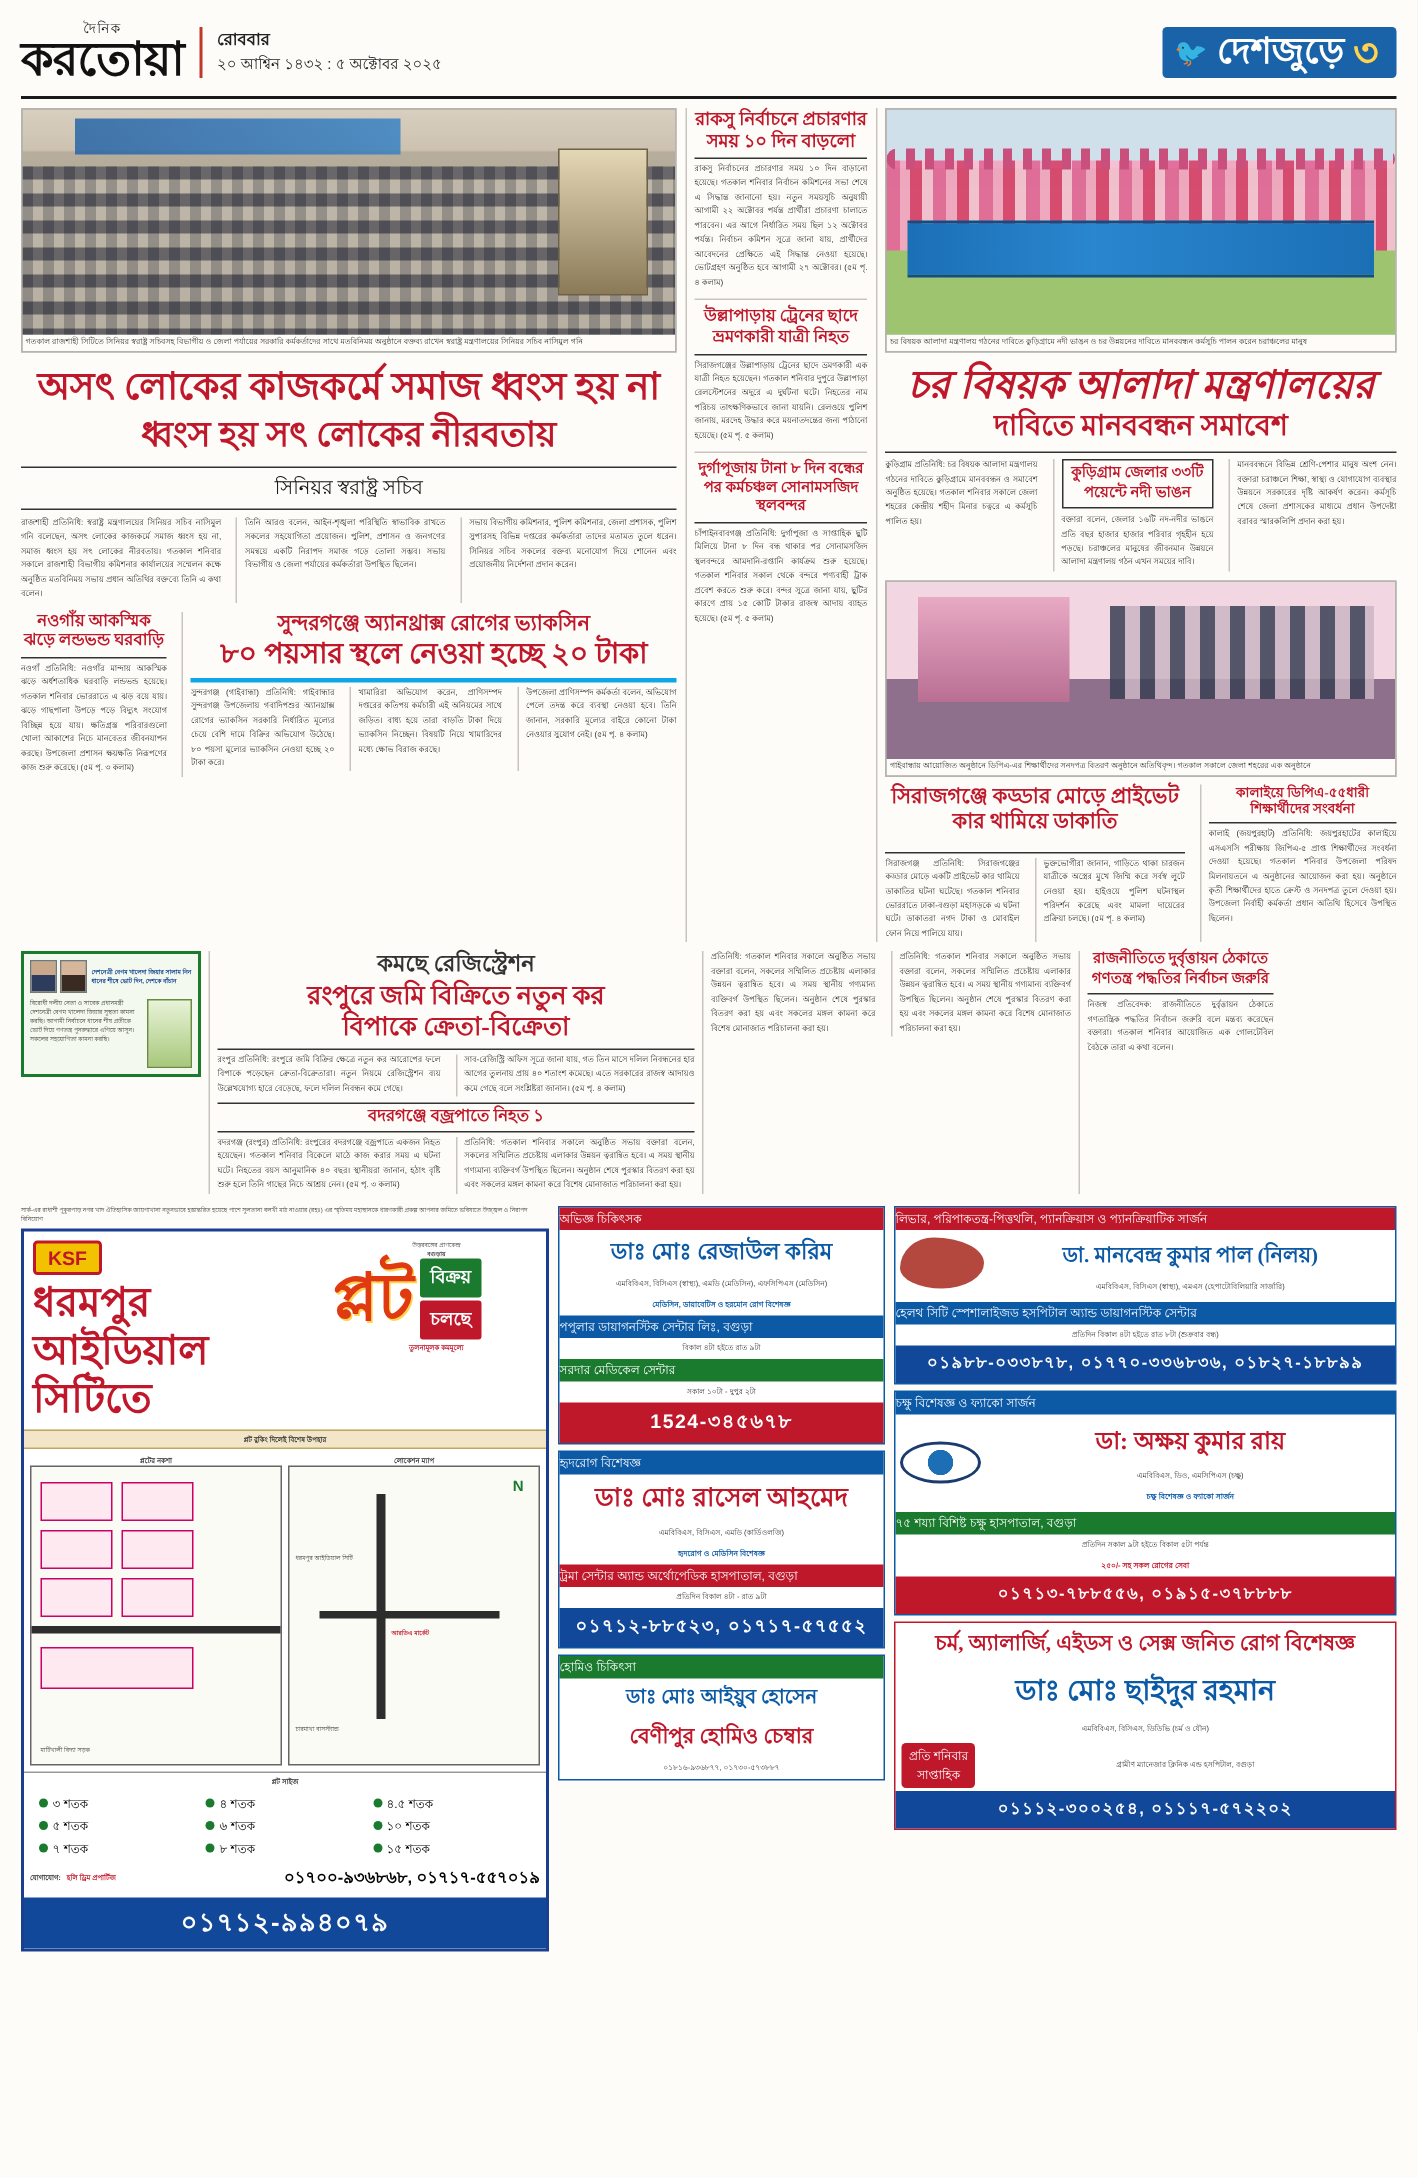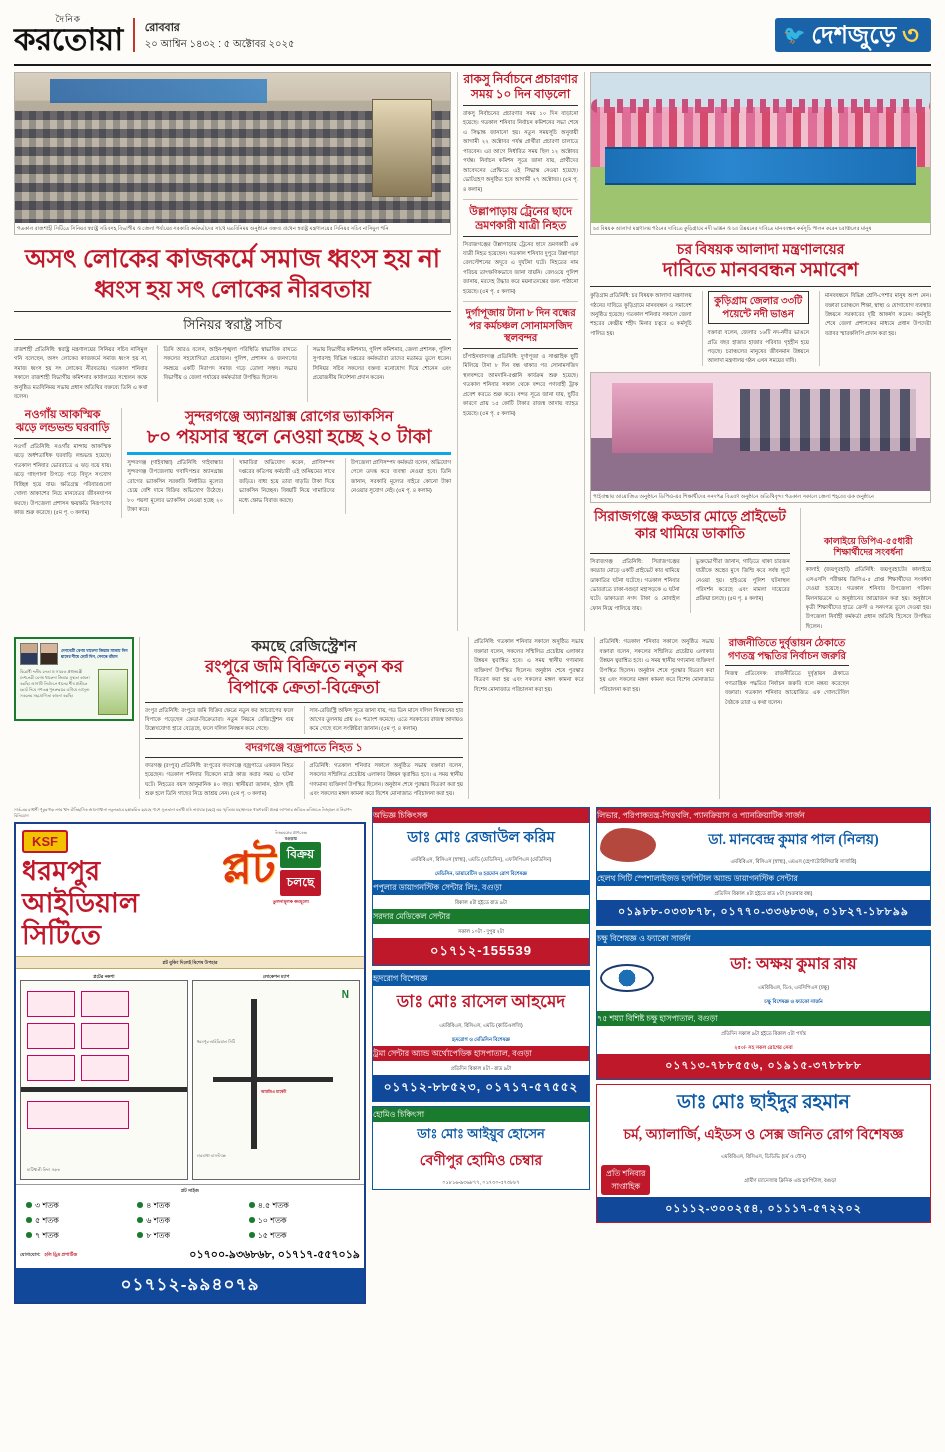--- a/index.html
+++ b/index.html
@@ -313,21 +313,21 @@
     </div>
 
     <div class="col-c rule-v" style="padding-left:5px;">
       <div class="photo">
         <div class="ph-img img-chain">
           <div class="heads"></div>
         </div>
         <div class="cap">চর বিষয়ক আলাদা মন্ত্রণালয় গঠনের দাবিতে কুড়িগ্রামে নদী ভাঙন ও চর উন্নয়নের দাবিতে মানববন্ধন কর্মসূচি পালন করেন চরাঞ্চলের মানুষ</div>
       </div>
 
-      <div class="headline-red" style="font-size:14px;padding-top:6px;">চর বিষয়ক আলাদা মন্ত্রণালয়ের</div>
+      <div class="headline-red" style="font-size:26px;padding-top:6px;font-style:italic;">চর বিষয়ক আলাদা মন্ত্রণালয়ের</div>
       <div class="headline-red" style="font-size:19px;border-bottom:1px solid #333;padding-bottom:4px;">দাবিতে মানববন্ধন সমাবেশ</div>
 
       <div class="flexrow" style="margin-top:4px;">
         <div class="body-col" style="width:33%;padding-right:5px;">কুড়িগ্রাম প্রতিনিধি: চর বিষয়ক আলাদা মন্ত্রণালয় গঠনের দাবিতে কুড়িগ্রামে মানববন্ধন ও সমাবেশ অনুষ্ঠিত হয়েছে। গতকাল শনিবার সকালে জেলা শহরের কেন্দ্রীয় শহীদ মিনার চত্বরে এ কর্মসূচি পালিত হয়।</div>
         <div class="vsep"></div>
         <div style="width:33%;padding-right:5px;">
           <div class="boxed center sec-title sec-red" style="font-size:10px;margin-bottom:4px;">কুড়িগ্রাম জেলার ৩৩টি পয়েন্টে নদী ভাঙন</div>
           <div class="body-col">বক্তারা বলেন, জেলার ১৬টি নদ-নদীর ভাঙনে প্রতি বছর হাজার হাজার পরিবার গৃহহীন হয়ে পড়ছে। চরাঞ্চলের মানুষের জীবনমান উন্নয়নে আলাদা মন্ত্রণালয় গঠন এখন সময়ের দাবি।</div>
         </div>
         <div class="vsep"></div>
@@ -343,21 +343,21 @@
         <div style="width:62%;padding-right:5px;">
           <div class="sec-title sec-red" style="font-size:14px;">সিরাজগঞ্জে কড্ডার মোড়ে প্রাইভেট</div>
           <div class="sec-title sec-red" style="font-size:14px;border-bottom:1px solid #333;padding-bottom:10px;">কার থামিয়ে ডাকাতি</div>
           <div class="flexrow" style="margin-top:3px;">
             <div class="body-col" style="width:50%;padding-right:5px;">সিরাজগঞ্জ প্রতিনিধি: সিরাজগঞ্জের কড্ডার মোড়ে একটি প্রাইভেট কার থামিয়ে ডাকাতির ঘটনা ঘটেছে। গতকাল শনিবার ভোররাতে ঢাকা-বগুড়া মহাসড়কে এ ঘটনা ঘটে। ডাকাতরা নগদ টাকা ও মোবাইল ফোন নিয়ে পালিয়ে যায়।</div>
             <div class="vsep"></div>
             <div class="body-col" style="width:50%;">ভুক্তভোগীরা জানান, গাড়িতে থাকা চারজন যাত্রীকে অস্ত্রের মুখে জিম্মি করে সর্বস্ব লুটে নেওয়া হয়। হাইওয়ে পুলিশ ঘটনাস্থল পরিদর্শন করেছে এবং মামলা দায়েরের প্রক্রিয়া চলছে। (৫ম পৃ. ৪ কলাম)</div>
           </div>
         </div>
         <div class="vsep"></div>
-        <div style="width:38%;margin-top:28px;">
+        <div style="width:38%;">
           <div class="sec-title sec-red" style="font-size:9px;border-bottom:1px solid #333;padding-bottom:3px;">কালাইয়ে ডিপিএ-৫৫ধারী শিক্ষার্থীদের সংবর্ধনা</div>
           <div class="body-col" style="margin-top:3px;">কালাই (জয়পুরহাট) প্রতিনিধি: জয়পুরহাটের কালাইয়ে এসএসসি পরীক্ষায় জিপিএ-৫ প্রাপ্ত শিক্ষার্থীদের সংবর্ধনা দেওয়া হয়েছে। গতকাল শনিবার উপজেলা পরিষদ মিলনায়তনে এ অনুষ্ঠানের আয়োজন করা হয়। অনুষ্ঠানে কৃতী শিক্ষার্থীদের হাতে ক্রেস্ট ও সনদপত্র তুলে দেওয়া হয়। উপজেলা নির্বাহী কর্মকর্তা প্রধান অতিথি হিসেবে উপস্থিত ছিলেন।</div>
         </div>
       </div>
     </div>
   </div>
 
   <div class="flexrow" style="margin-top:6px;">
 
     <div style="width:120px;">
@@ -495,21 +495,21 @@
     <div style="width:218px;">
       <div class="doc-ad">
         <div class="ribbon">অভিজ্ঞ চিকিৎসক</div>
         <div class="doc-name">ডাঃ মোঃ রেজাউল করিম</div>
         <div class="doc-body">এমবিবিএস, বিসিএস (স্বাস্থ্য), এমডি (মেডিসিন), এফসিপিএস (মেডিসিন)</div>
         <div class="doc-body" style="font-weight:bold;color:#0c5aa6;">মেডিসিন, ডায়াবেটিস ও হরমোন রোগ বিশেষজ্ঞ</div>
         <div class="ribbon blue">পপুলার ডায়াগনস্টিক সেন্টার লিঃ, বগুড়া</div>
         <div class="doc-body">বিকাল ৪টা হইতে রাত ৯টা</div>
         <div class="ribbon green">সরদার মেডিকেল সেন্টার</div>
         <div class="doc-body">সকাল ১০টা - দুপুর ২টা</div>
-        <div class="phone-strip red" style="font-size:13px;">০১৭১২-155539</div>
+        <div class="phone-strip red" style="font-size:13px;">1524-৩৪৫৬৭৮</div>
       </div>
 
       <div class="doc-ad">
         <div class="ribbon blue">হৃদরোগ বিশেষজ্ঞ</div>
         <div class="doc-name red" style="font-size:17px;">ডাঃ মোঃ রাসেল আহমেদ</div>
         <div class="doc-body">এমবিবিএস, বিসিএস, এমডি (কার্ডিওলজি)</div>
         <div class="doc-body" style="font-weight:bold;color:#0c5aa6;">হৃদরোগ ও মেডিসিন বিশেষজ্ঞ</div>
         <div class="ribbon">ট্রমা সেন্টার অ্যান্ড অর্থোপেডিক হাসপাতাল, বগুড়া</div>
         <div class="doc-body">প্রতিদিন বিকাল ৪টা - রাত ৯টা</div>
         <div class="phone-strip" style="font-size:12px;">০১৭১২-৮৮৫২৩, ০১৭১৭-৫৭৫৫২</div>
@@ -548,22 +548,22 @@
             <div class="doc-body" style="color:#0c5aa6;font-weight:bold;">চক্ষু বিশেষজ্ঞ ও ফ্যাকো সার্জন</div>
           </div>
         </div>
         <div class="ribbon green">৭৫ শয্যা বিশিষ্ট চক্ষু হাসপাতাল, বগুড়া</div>
         <div class="doc-body">প্রতিদিন সকাল ৯টা হইতে বিকাল ৫টা পর্যন্ত</div>
         <div class="doc-body" style="font-weight:bold;color:#c0182b;">২৫০/- সহ সকল রোগের সেবা</div>
         <div class="phone-strip red" style="font-size:11px;">০১৭১৩-৭৮৮৫৫৬, ০১৯১৫-৩৭৮৮৮৮</div>
       </div>
 
       <div class="doc-ad" style="border-color:#c0182b;">
+        <div class="doc-name red" style="font-size:14px;">চর্ম, অ্যালার্জি, এইডস ও সেক্স জনিত রোগ বিশেষজ্ঞ</div>
         <div class="doc-name" style="font-size:19px;color:#0c5aa6;">ডাঃ মোঃ ছাইদুর রহমান</div>
-        <div class="doc-name red" style="font-size:14px;">চর্ম, অ্যালার্জি, এইডস ও সেক্স জনিত রোগ বিশেষজ্ঞ</div>
         <div class="doc-body">এমবিবিএস, বিসিএস, ডিডিভি (চর্ম ও যৌন)</div>
         <div style="display:flex;gap:4px;padding:2px 4px;align-items:center;">
           <div style="background:#c0182b;color:#fff;font-size:8px;padding:2px 5px;border-radius:3px;text-align:center;">
             <div>প্রতি শনিবার</div>
             <div>সাপ্তাহিক</div>
           </div>
           <div class="doc-body" style="flex:1;">গ্রামীণ ম্যানেজার ক্লিনিক এন্ড হসপিটাল, বগুড়া</div>
         </div>
         <div class="phone-strip" style="font-size:11px;">০১১১২-৩০০২৫৪, ০১১১৭-৫৭২২০২</div>
       </div>

